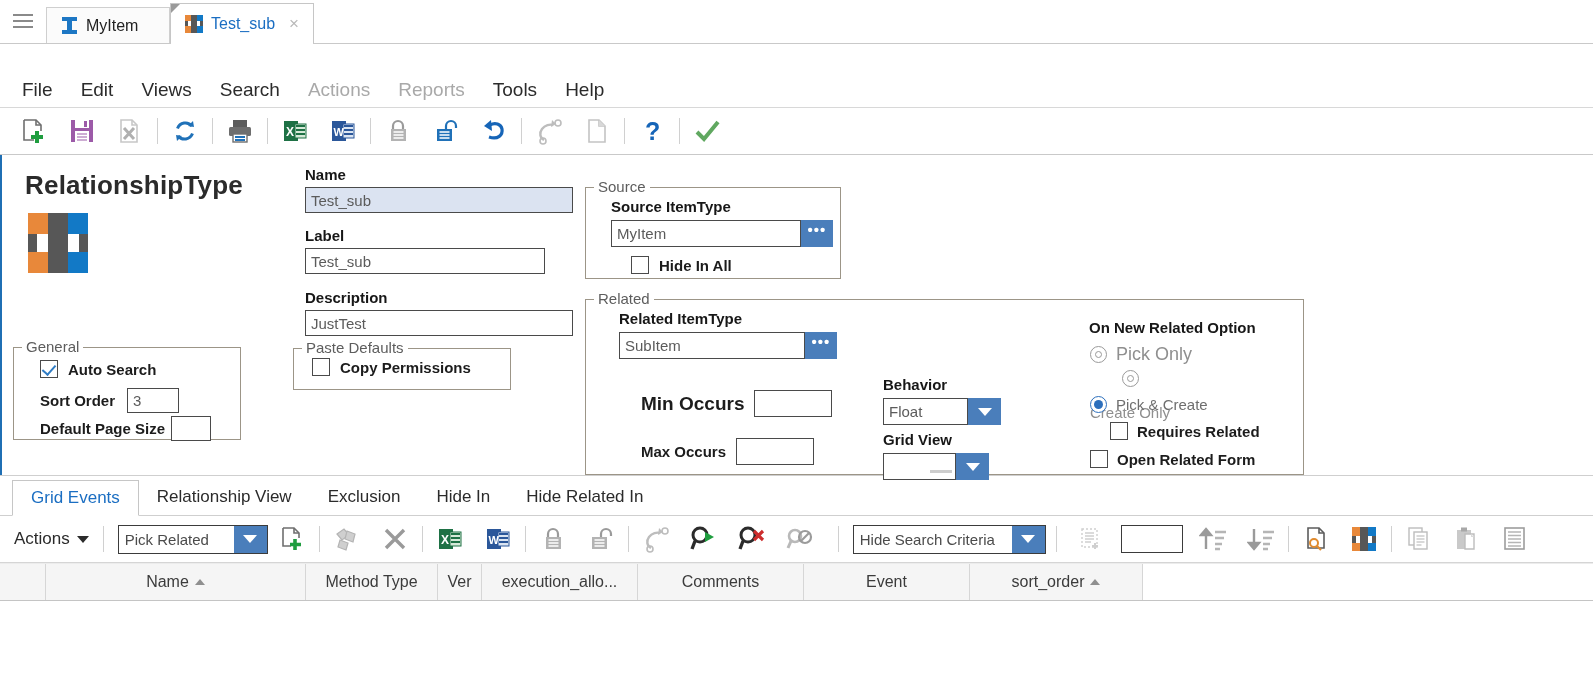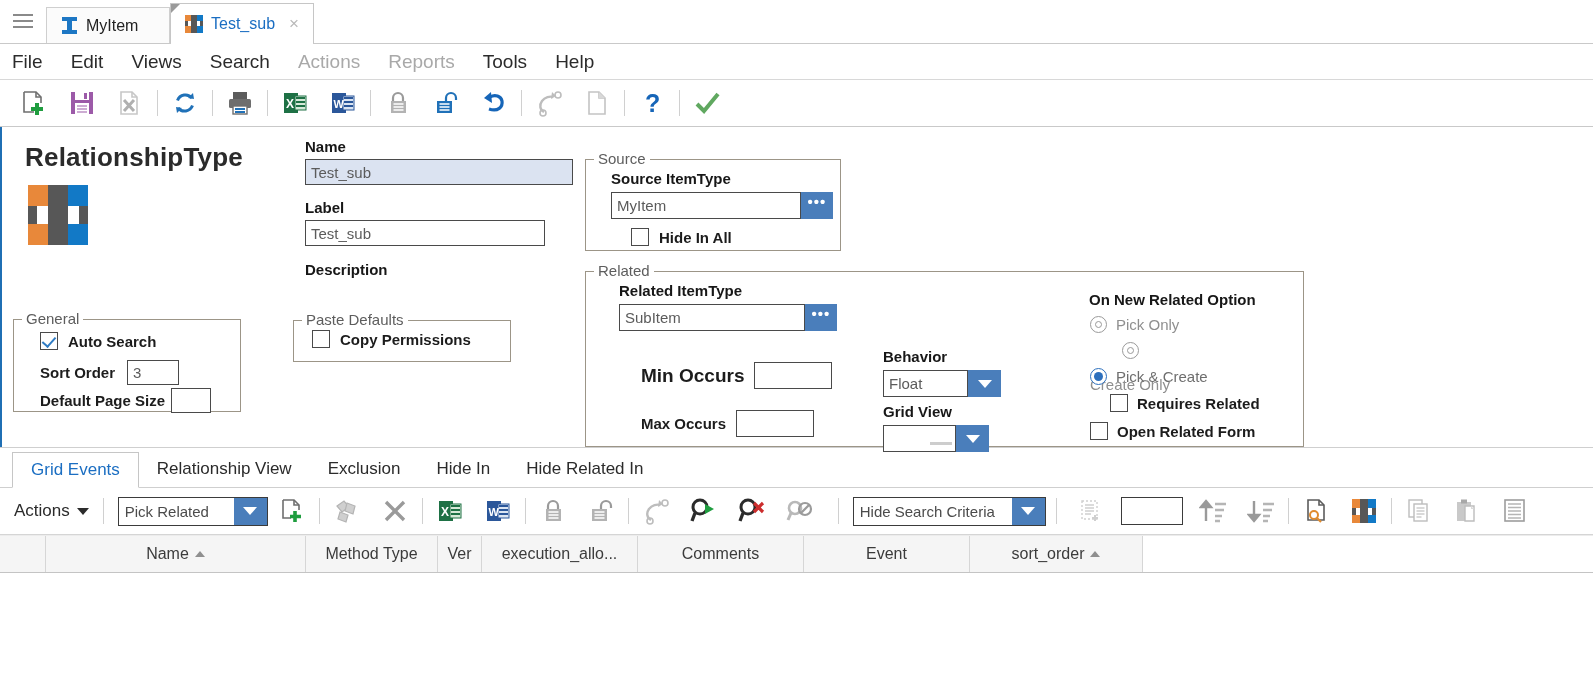--- a/index.html
+++ b/index.html
@@ -66,23 +66,24 @@
   .reltype .lft{position:absolute;left:0;top:0;width:6px;height:18px;background:#e8883a;}
   .reltype .rgt{position:absolute;right:0;top:0;width:6px;height:18px;background:#1279c6;}
   .reltype .cr1{position:absolute;left:6px;top:0;width:6px;height:18px;background:#575757;}
   .reltype .cr2{position:absolute;left:0px;top:6.5px;width:18px;height:5px;background:#575757;}
   .reltype .n1{position:absolute;left:3px;top:6.5px;width:3px;height:5px;background:#fff;}
   .reltype .n2{position:absolute;right:3px;top:6.5px;width:3px;height:5px;background:#fff;}
 
   
   .menubar{
     height:36px; display:flex; align-items:center;
-    padding-left:12px; gap:28px;
+    padding-left:22px; gap:28px;
     border-bottom:1px solid #d8d8d8;
     background:#fff;
+    margin-top:28px;
   }
   .menubar .mi{ font-size:19px; color:#2b2b2b; cursor:pointer; }
   .menubar .mi.dis{ color:#a9a9a9; }
 
   
   .toolbar{
     height:47px; display:flex; align-items:center;
     padding-left:10px; gap:0;
     border-bottom:1px solid #c9c9c9;
     background:#fff;
@@ -381,20 +382,21 @@
       <span class="n2"></span>
   </div>
 
   <div class="fl" style="left:305px;top:11px;">Name</div>
   <div class="fld hl" style="left:305px;top:32px;width:268px;">Test_sub</div>
 
   <div class="fl" style="left:305px;top:72px;">Label</div>
   <div class="fld" style="left:305px;top:93px;width:240px;">Test_sub</div>
 
   <div class="fl" style="left:305px;top:134px;">Description</div>
+  <div class="fld" style="left:305px;top:155px;width:268px;">JustTest</div>
 
   <div class="grp" style="left:13px;top:192px;width:228px;height:93px;">
     <span class="cap">General</span>
     <div style="position:absolute;left:26px;top:12px;display:flex;align-items:center;gap:10px;">
       <span class="chk on"></span>
       <span style="font-weight:bold;font-size:15px;">Auto Search</span>
     </div>
     <div style="position:absolute;left:26px;top:40px;display:flex;align-items:center;gap:12px;">
       <span style="font-weight:bold;font-size:15px;">Sort Order</span>
       <span class="fld" style="position:relative;width:52px;height:25px;border-width:1.4px;">3</span>
@@ -461,21 +463,21 @@
       <span class="fld" style="position:relative;width:73px;height:27px;"></span>
       <span class="drop" style="height:27px;">
           <i></i>
         </span>
     </div>
 
     <span class="lbl-b" style="left:503px;top:19px;">On New Related Option</span>
 
     <div style="position:absolute;left:504px;top:44px;display:flex;align-items:center;gap:9px;">
       <span class="rad"></span>
-      <span style="font-size:15px;color:#8f8f8f;text-align:right;">Pick Only</span>
+      <span style="font-size:18px;color:#8f8f8f;text-align:right;">Pick Only</span>
     </div>
     <div style="position:absolute;left:504px;top:70px;display:flex;align-items:center;gap:17px;flex-direction:column;">
       <span class="rad"></span>
       <span style="font-size:15px;color:#8f8f8f;">Create Only</span>
     </div>
     <div style="position:absolute;left:504px;top:96px;display:flex;align-items:center;gap:9px;">
       <span class="rad on"></span>
       <span style="font-size:15px;color:#6e6e6e;">Pick &amp; Create</span>
     </div>
     <div style="position:absolute;left:504px;top:122px;display:flex;align-items:center;gap:9px;margin-left:20px;">

